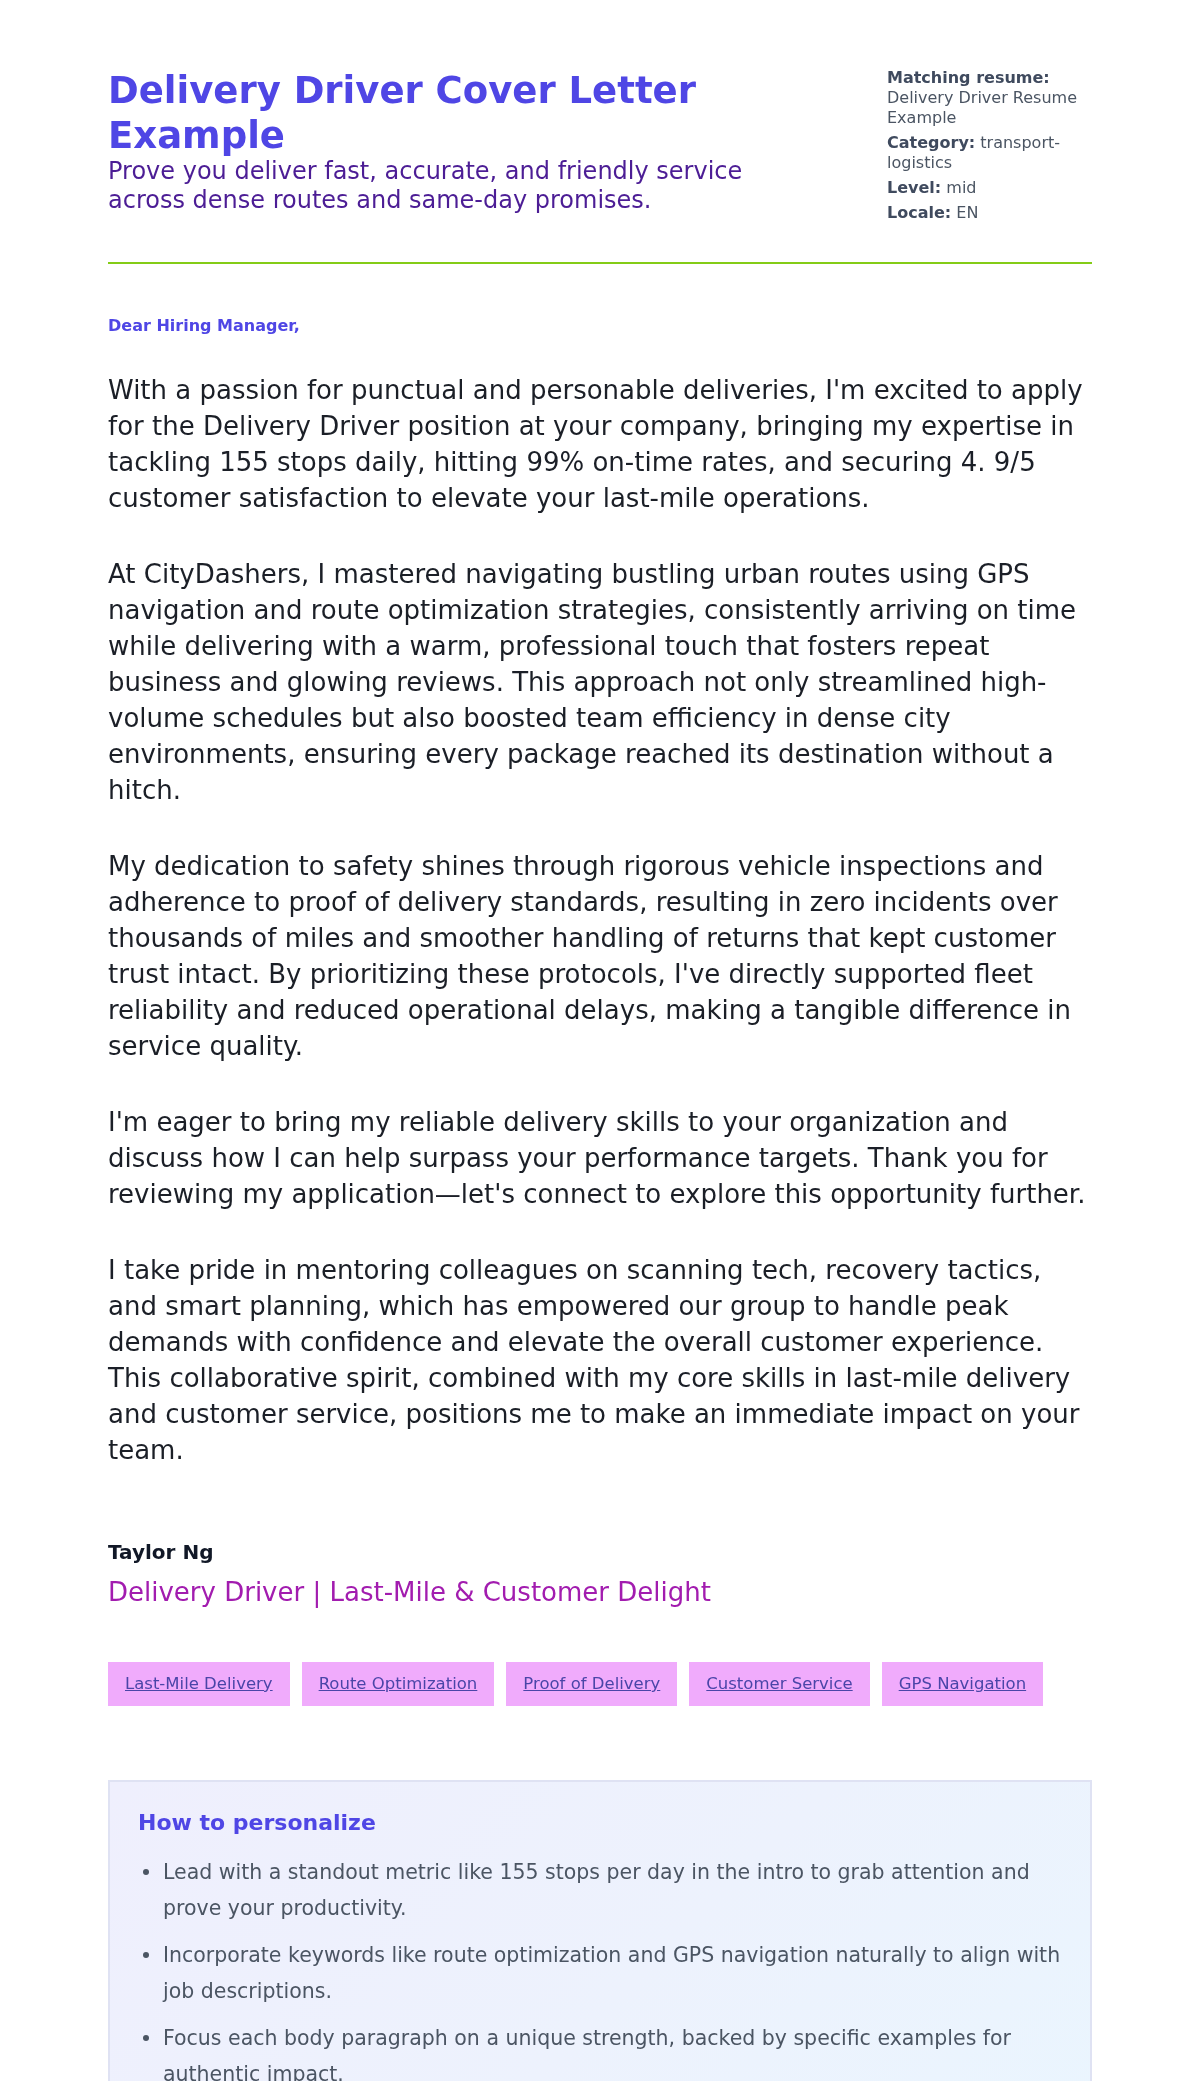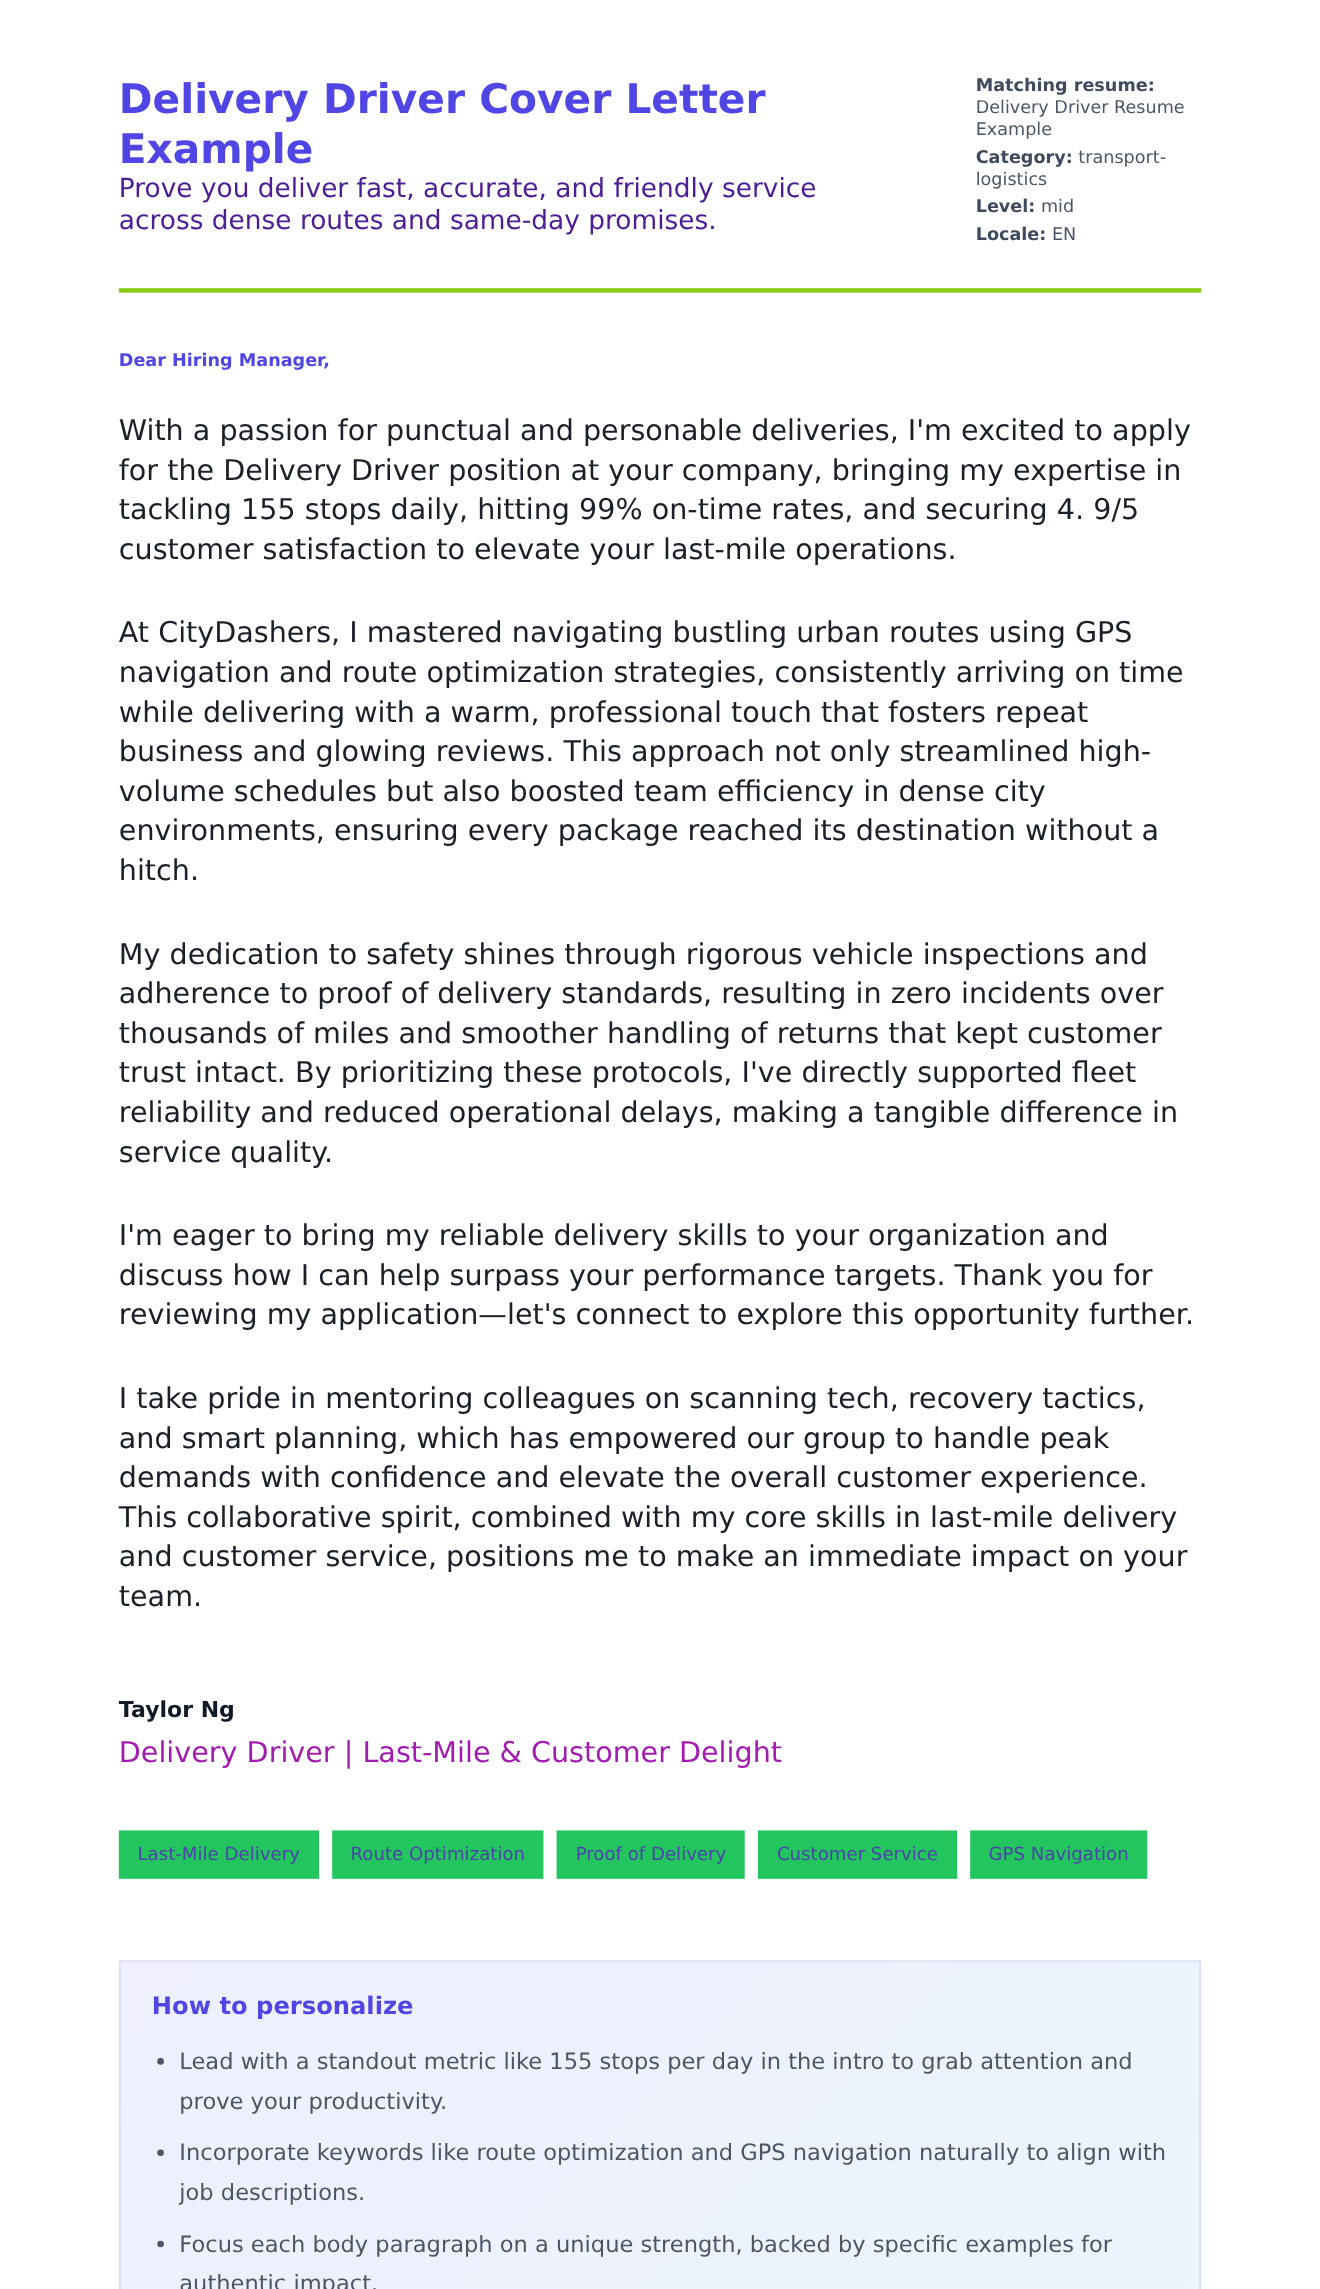--- a/index.html
+++ b/index.html
@@ -15,21 +15,21 @@
       margin: 0 auto 0 108px;
       padding-top: 68px;
       padding-bottom: 68px;
     }
     
     .header {
       display: flex;
       justify-content: space-between;
       align-items: flex-start;
       padding-bottom: 34px;
-      border-bottom: 4px solid #84cc16;
+      border-bottom: 2px solid #84cc16;
     }
     .header-left { width: 660px; }
     .title {
       font-size: 37px;
       font-weight: bold;
       line-height: 45px;
       color: #4f46e5;
       margin-top: 0;
     }
     .subtitle {
@@ -80,25 +80,26 @@
     }
 
     
     .tags {
       display: flex;
       flex-wrap: wrap;
       gap: 12px;
       margin-top: 56px;
     }
     .tag {
-      background: #22c55e;
+      background: #f0abfc;
       color: #4a45a8;
       font-size: 16.5px;
       line-height: 20px;
       padding: 12px 17px;
+      text-decoration: underline;
     }
 
     
     .tips {
       margin-top: 74px;
       border: 2px solid #dfe2f3;
       background: linear-gradient(135deg, #efeffd 0%, #edf2fd 55%, #eaf5fe 100%);
       padding: 26px 28px 28px 28px;
     }
     .tips-title {

